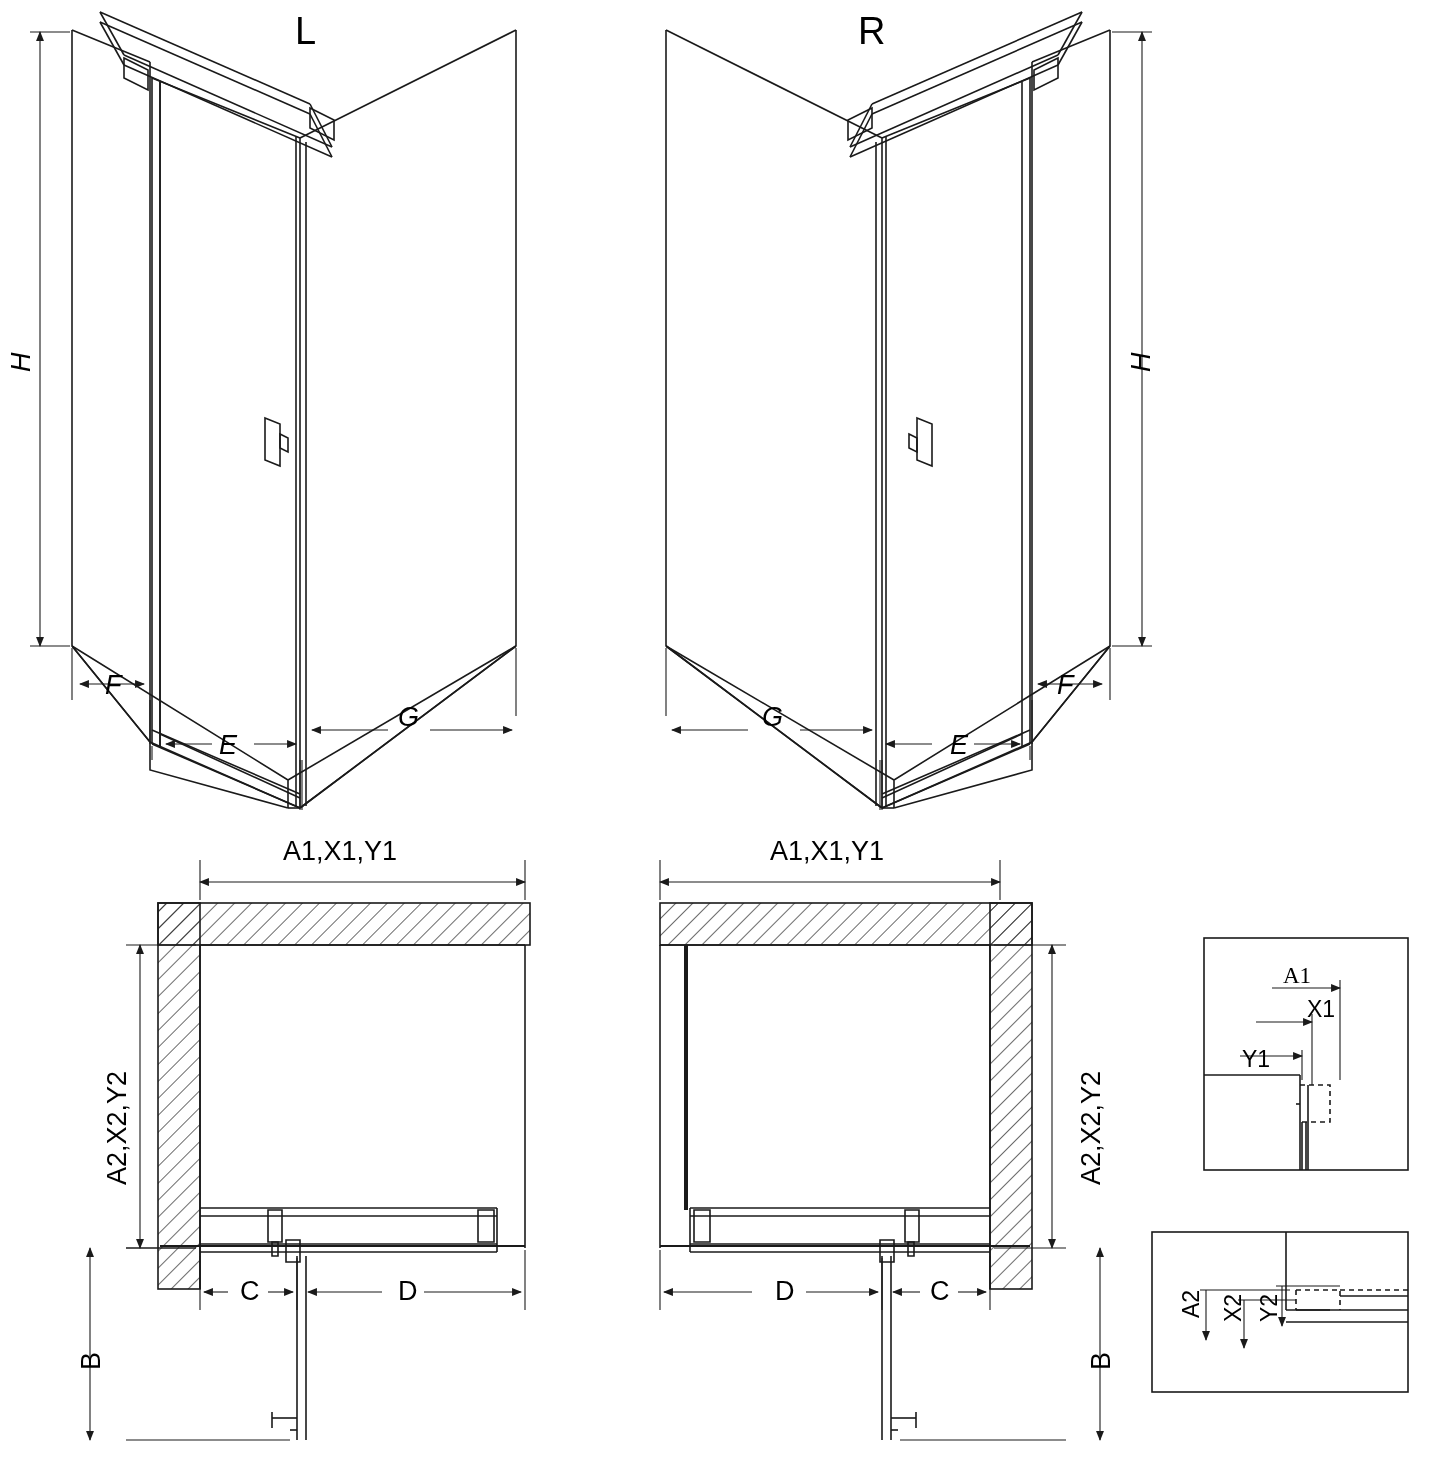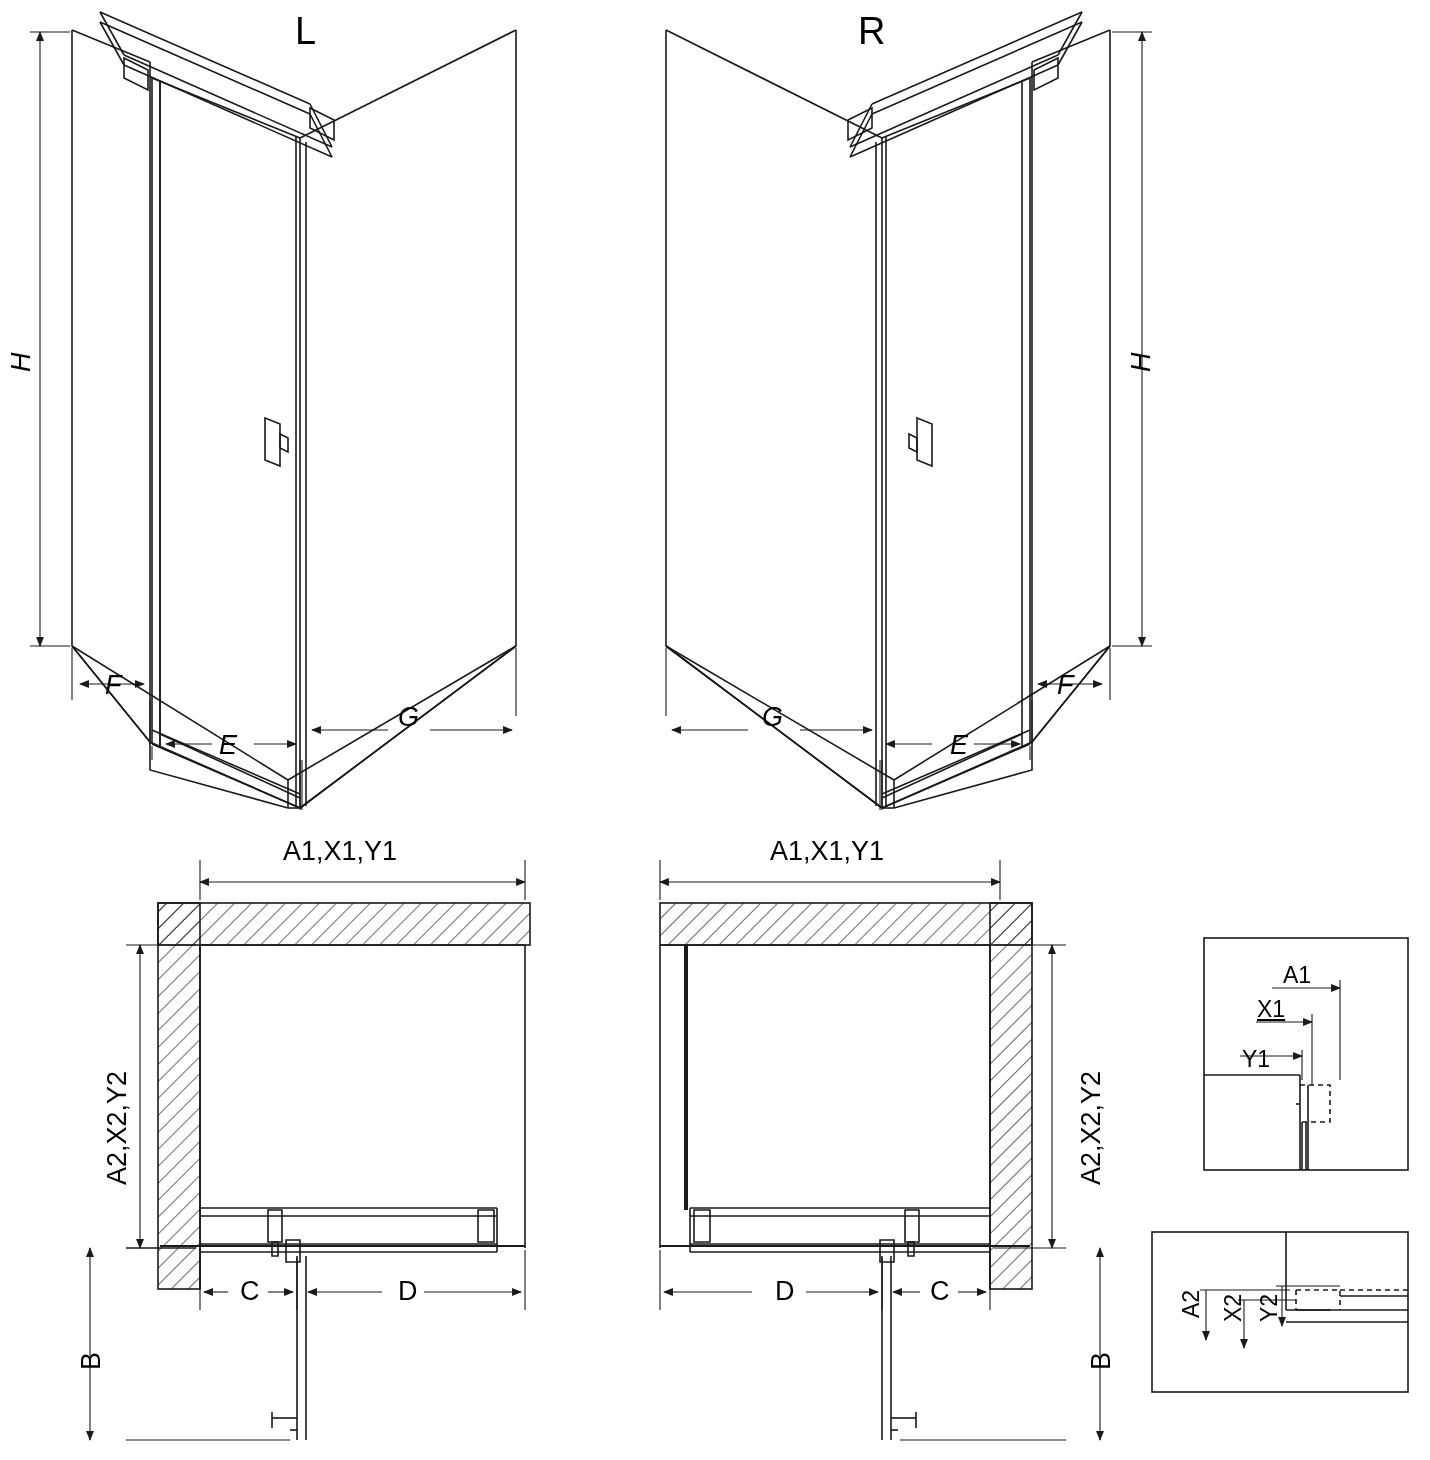--- a/index.html
+++ b/index.html
@@ -363,21 +363,21 @@
   <div class="lbl" style="left:240px; top:1278px;">C</div>
   <div class="lbl" style="left:398px; top:1278px;">D</div>
   <div class="lbl" style="left:78px; top:0; transform: translate(0,1370px) rotate(-90deg); transform-origin: 0 0;">B</div>
 
   <div class="lbl" style="left:770px; top:838px;">A1,X1,Y1</div>
   <div class="lbl" style="left:1078px; top:0; transform: translate(0,1185px) rotate(-90deg); transform-origin: 0 0;">A2,X2,Y2</div>
   <div class="lbl" style="left:775px; top:1278px;">D</div>
   <div class="lbl" style="left:930px; top:1278px;">C</div>
   <div class="lbl" style="left:1088px; top:0; transform: translate(0,1370px) rotate(-90deg); transform-origin: 0 0;">B</div>
 
-  <div class="lbl small" style="left:1283px; top:964px;">A1</div>
-  <div class="lbl small" style="left:1257px; top:998px;text-decoration:underline;">X1</div>
+  <div class="lbl small" style="left:1283px; top:964px;font-family:Liberation Serif, serif;">A1</div>
+  <div class="lbl small" style="left:1307px; top:998px;">X1</div>
   <div class="lbl small" style="left:1242px; top:1048px;">Y1</div>
 
   <div class="lbl small" style="left:1180px; top:0; transform: translate(0,1318px) rotate(-90deg); transform-origin: 0 0;">A2</div>
   <div class="lbl small" style="left:1222px; top:0; transform: translate(0,1322px) rotate(-90deg); transform-origin: 0 0;">X2</div>
   <div class="lbl small" style="left:1258px; top:0; transform: translate(0,1322px) rotate(-90deg); transform-origin: 0 0;">Y2</div>
 
 </div>
 
 </body></html>

